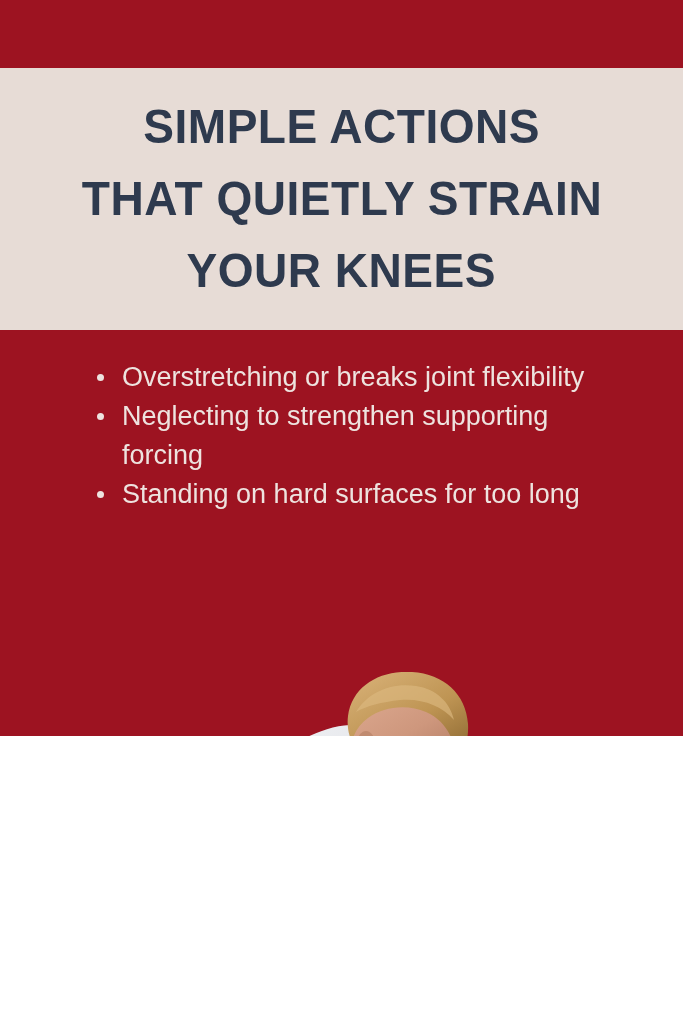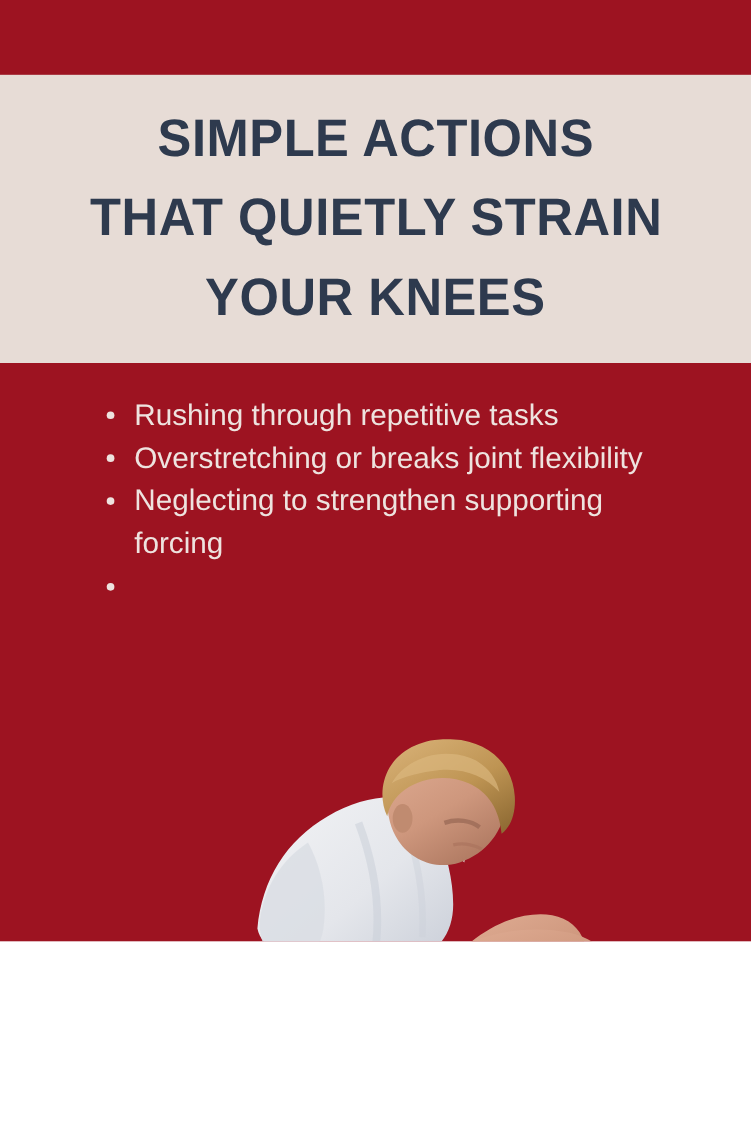--- a/index.html
+++ b/index.html
@@ -6,21 +6,21 @@
     margin: 0;
     padding: 0;
     background: #ffffff;
   }
   body {
     font-family: "Liberation Sans", sans-serif;
   }
   .poster {
     position: relative;
     width: 683px;
-    height: 856px;
+    height: 736px;
     background: #9D1321;
     overflow: hidden;
   }
 
   
   .title-band {
     position: absolute;
     left: 0;
     top: 68px;
     width: 683px;
@@ -91,32 +91,29 @@
 
   <div class="title-band">
     <div class="title-line">SIMPLE ACTIONS</div>
     <div class="title-line">THAT QUIETLY STRAIN</div>
     <div class="title-line">YOUR KNEES</div>
   </div>
 
   <ul class="bullets">
     <li class="bullet-item">
       <span class="bullet-dot"></span>
-      <span>Rushing through repetitive tasks</span>
-    </li>
-    <li class="bullet-item">
-      <span class="bullet-dot"></span>
       <span>Overstretching or breaks joint flexibility</span>
     </li>
     <li class="bullet-item">
       <span class="bullet-dot"></span>
       <span>Neglecting to strengthen supporting forcing</span>
     </li>
     <li class="bullet-item">
       <span class="bullet-dot"></span>
+      <span>Standing on hard surfaces for too long</span>
     </li>
   </ul>
 
   <div class="photo">
     <svg viewBox="0 0 477 352" xmlns="http://www.w3.org/2000/svg">
       <defs>
         <linearGradient id="shirtGrad" x1="0" y1="0" x2="1" y2="1">
           <stop offset="0%" stop-color="#F2F3F5"></stop>
           <stop offset="55%" stop-color="#E4E6EB"></stop>
           <stop offset="100%" stop-color="#C8CDD7"></stop>

